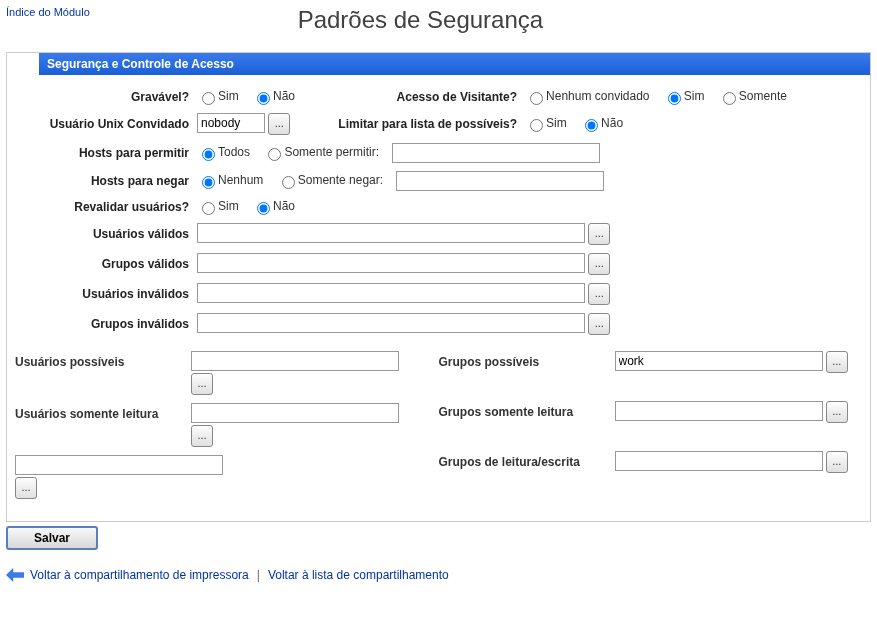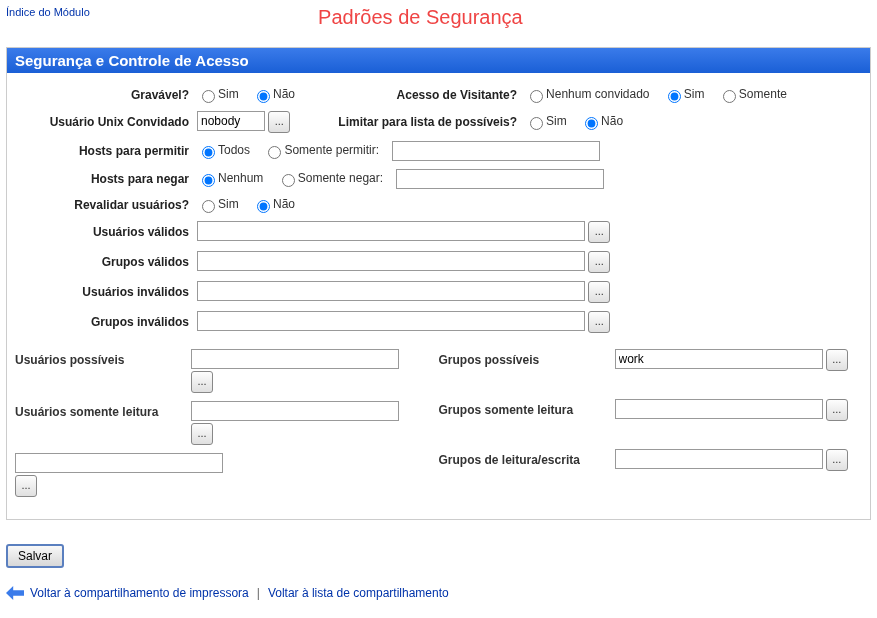--- a/index.html
+++ b/index.html
@@ -8,33 +8,34 @@
     color: #333;
     margin: 0;
     padding: 6px;
     background: #fff;
     width: 877px;
     box-sizing: border-box;
   }
   a { color: #0033aa; text-decoration: none; }
   .top-row { display: flex; align-items: flex-start; }
   .module-index { color: #0033aa; font-size: 11px; }
-  .page-title { flex: 1; text-align: center; font-size: 20px; font-weight: 400; color: #ef4444; }
+  .page-title { flex: 1; text-align: center; font-size: 24px; font-weight: 400; color: #404040; }
   .spacer { width: 120px; }
   .panel {
     margin-top: 18px;
     border: 1px solid #ccc;
   }
   .panel-header {
     background: #1a5fd6;
     background: linear-gradient(#3a7bea, #1a5fd6);
     color: #fff;
     font-weight: bold;
-    font-size: 15px;
+    font-size: 12px;
     padding: 4px 8px;
+    margin-left: 32px;
   }
   .panel-body {
     padding: 10px 8px 14px 8px;
   }
   table.form { width: 100%; border-collapse: collapse; }
   table.form td { padding: 4px 4px; vertical-align: middle; }
   .label {
     text-align: right;
     font-weight: bold;
     font-size: 12px;
@@ -68,27 +69,27 @@
   }
   .radio-group label { margin-right: 10px; font-size: 12px; }
   .radio-group input { vertical-align: middle; margin-right: 3px; }
   .twocol { display: flex; }
   .col { flex: 1; }
   .row2 { display: flex; align-items: flex-start; margin-bottom: 8px; }
   .row2 .rlabel { width: 170px; text-align: left; font-weight: bold; padding-top: 4px; padding-right: 6px; font-size: 12px; }
   .row2 .rvalue { }
   .stacked { display: flex; flex-direction: column; align-items: flex-start; }
   .save-btn {
-    margin-top: 24px;
+    margin-top: 4px;
     border: 2px solid #5a7fbf;
     background: linear-gradient(#f8f8f8,#d8d8d8);
     border-radius: 3px;
-    padding: 3px 10px;
-    font-size: 12px;
-    font-weight: normal;
+    padding: 3px 26px;
+    font-size: 12px;
+    font-weight: bold;
     cursor: pointer;
   }
   .bottom-links { margin-top: 18px; display: flex; align-items: center; }
   .arrow-left {
     width: 18px; height: 14px; margin-right: 6px;
     background: #3a7bea;
     clip-path: polygon(0 50%, 40% 0, 40% 30%, 100% 30%, 100% 70%, 40% 70%, 40% 100%);
   }
   .sep { margin: 0 8px; color: #666; }
 </style>

